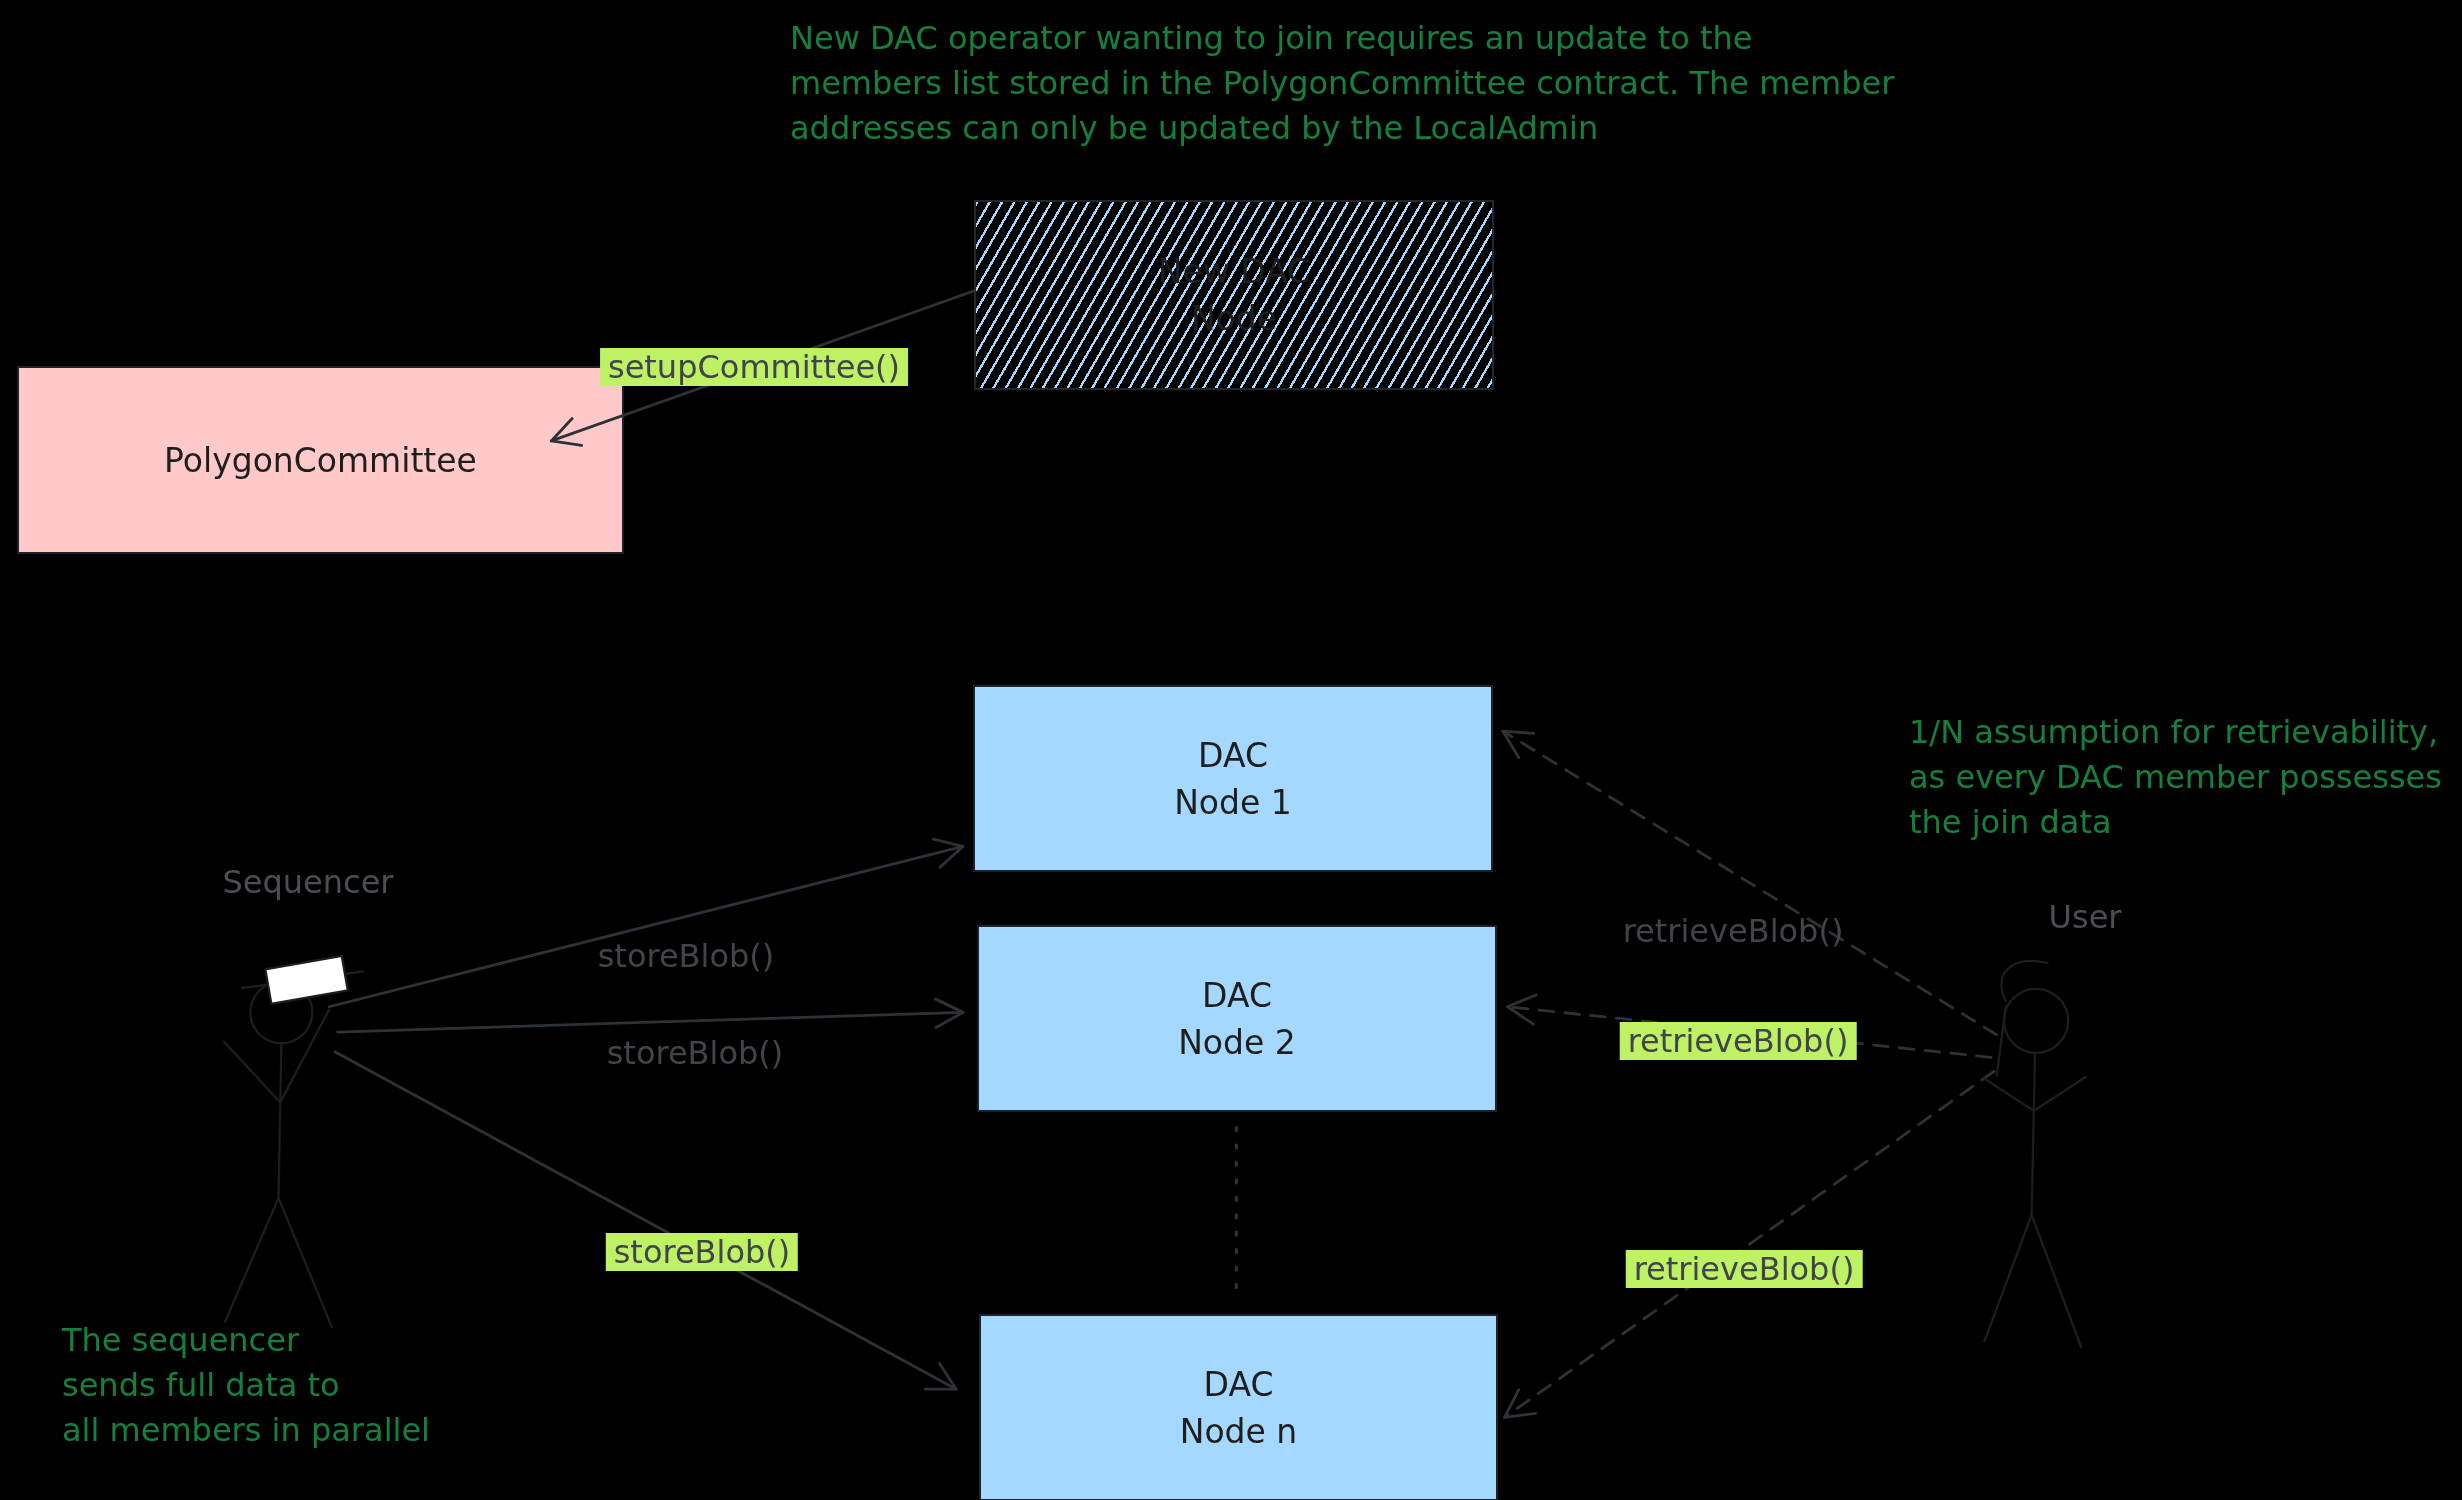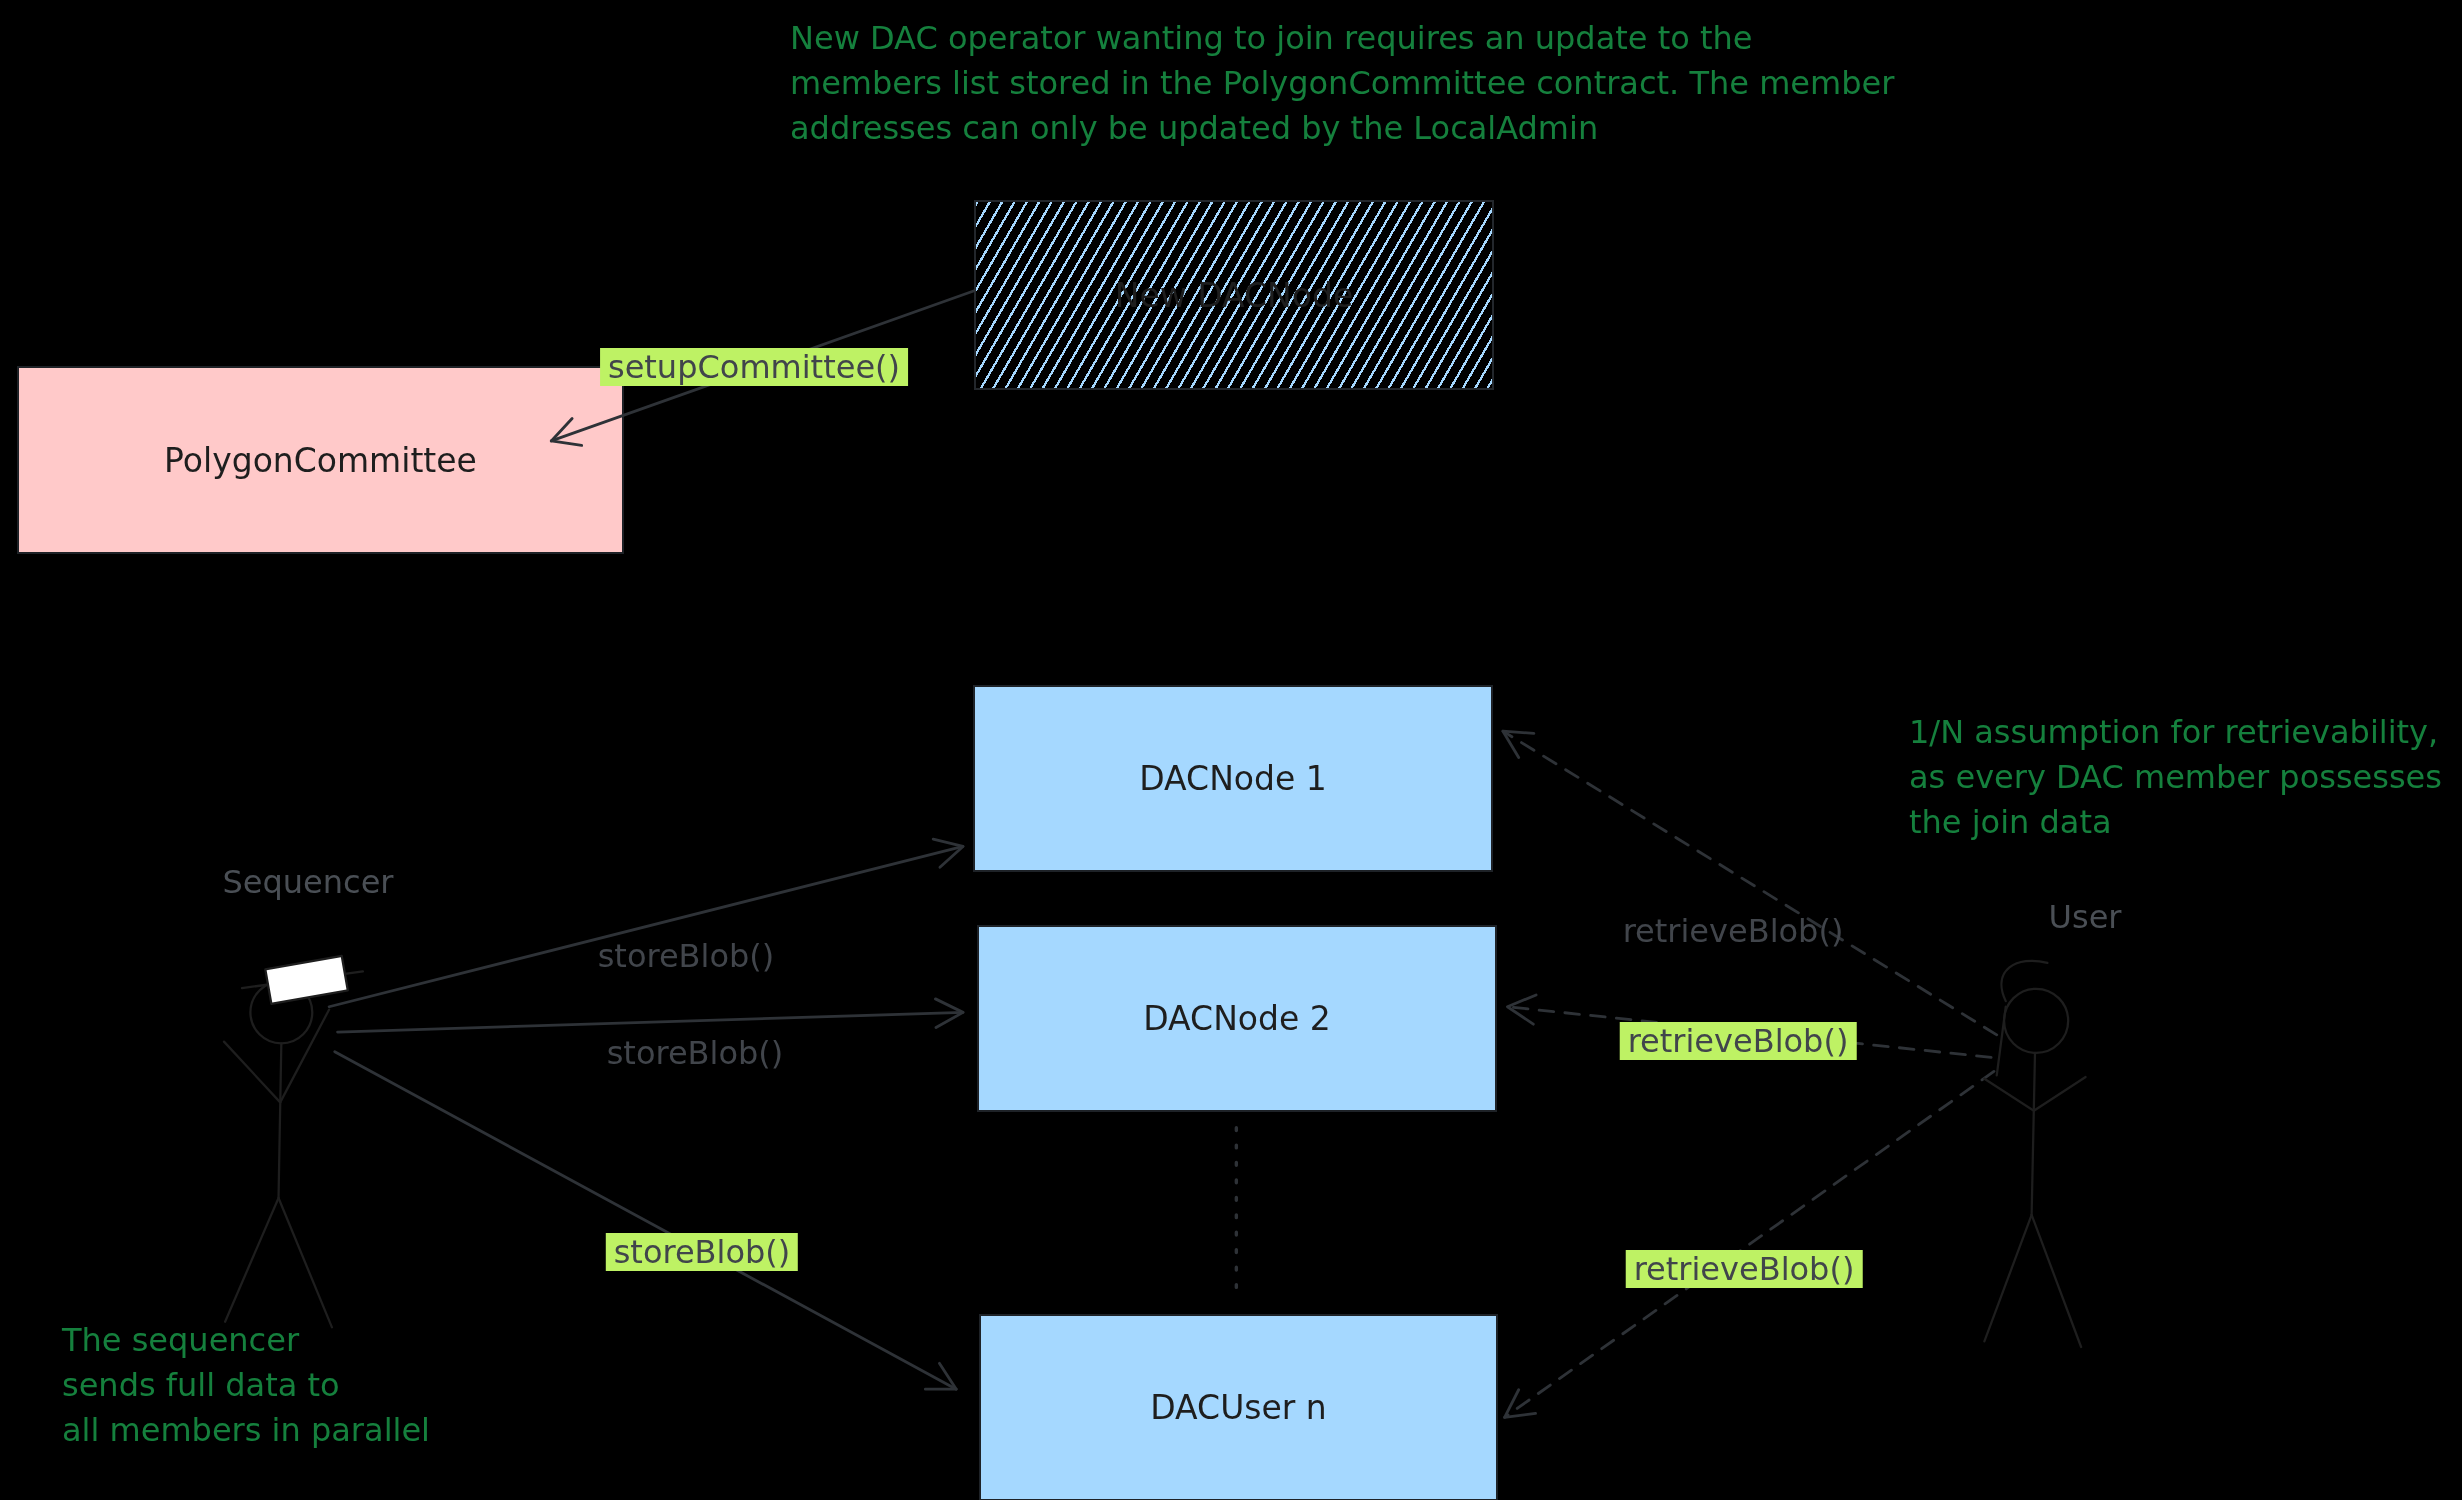--- a/index.html
+++ b/index.html
@@ -14,21 +14,21 @@
     position:absolute;
     color:#15803d;
     font-size:32px;
     line-height:45px;
     white-space:nowrap;
   }
   .box{
     position:absolute;
     border:2.8px solid #23272c;
     box-sizing:border-box;
-    display:flex;flex-direction:row;
+    display:flex;flex-direction:column;
     align-items:center;justify-content:center;
     text-align:right;
   }
   .box .line{
     color:#1e1e1e;
     font-size:33px;
     line-height:47px;
     white-space:nowrap;
   }
   .blue{ background:#a5d8ff; border-color:#1e2227;}
@@ -91,21 +91,21 @@
     <div class="line">Node 1</div>
   </div>
 
   <div class="box blue" style="left:977px;top:925px;width:520px;height:187px;">
     <div class="line">DAC</div>
     <div class="line">Node 2</div>
   </div>
 
   <div class="box blue" style="left:979px;top:1314px;width:519px;height:187px;">
     <div class="line">DAC</div>
-    <div class="line">User n</div>
+    <div class="line">Node n</div>
   </div>
 
   <svg class="overlay" width="2462" height="1500" viewBox="0 0 4377 2667" stroke="#2e3237" stroke-width="5" fill="none" stroke-linecap="round" stroke-linejoin="round">
 
     <g>
       <line x1="1732" y1="517" x2="980" y2="784"></line>
       <polyline points="1017,744 980,784 1034,792"></polyline>
     </g>
 
     <g>

